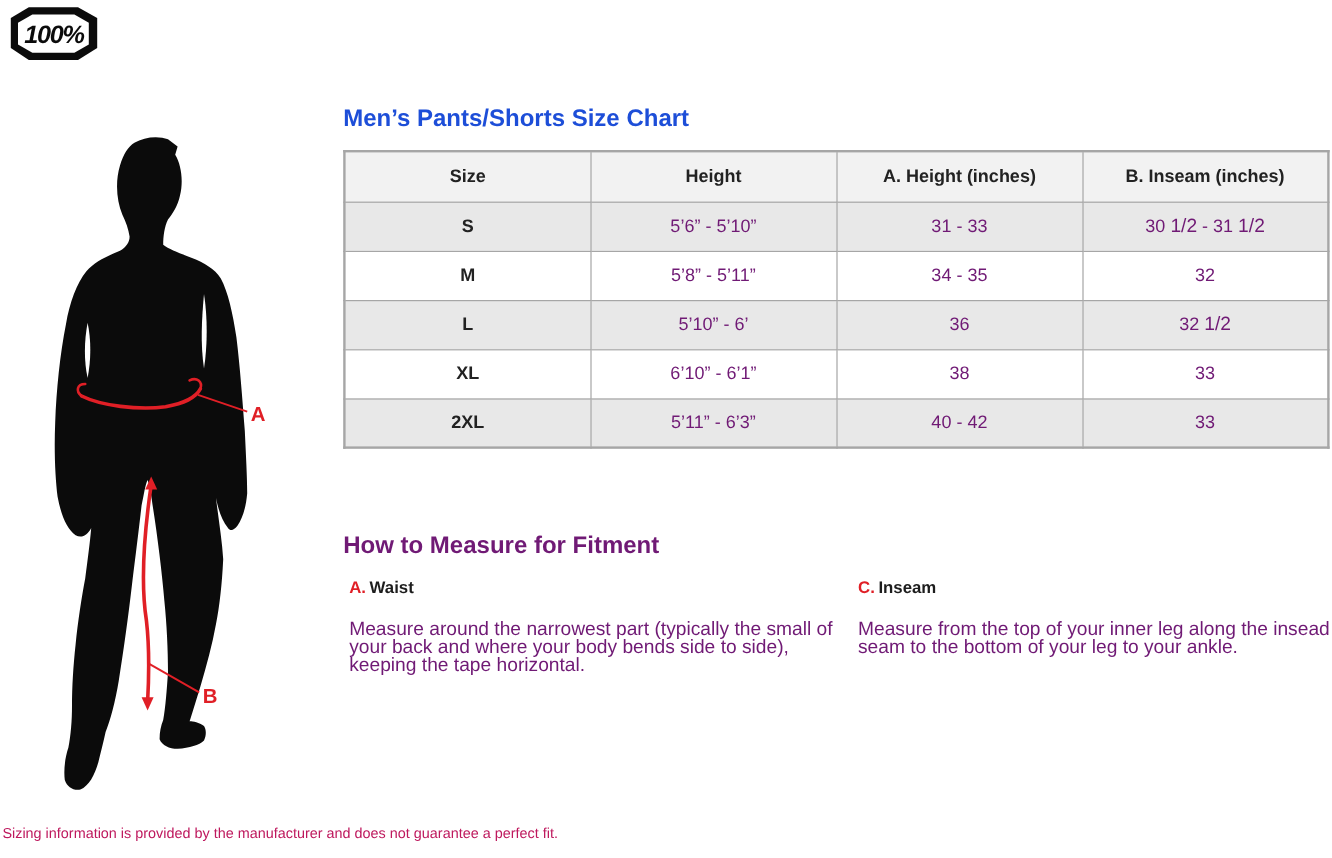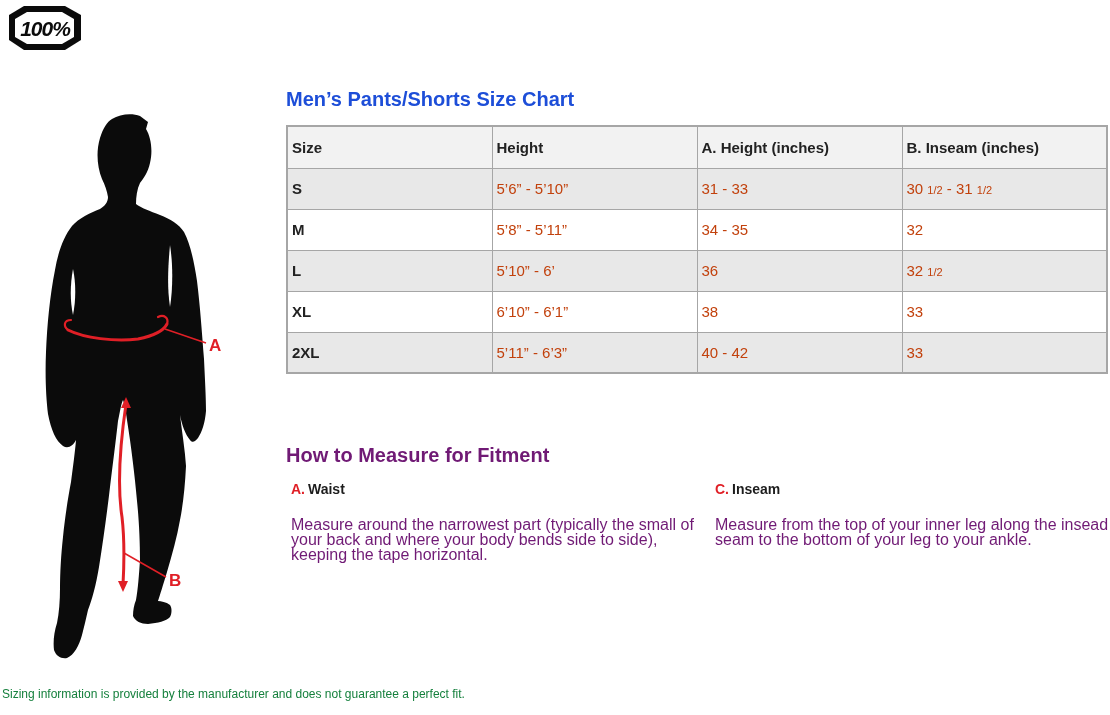--- a/index.html
+++ b/index.html
@@ -15,38 +15,38 @@
   
   .figure { position:absolute; left:20px; top:105px; width:230px; height:560px; }
 
   
   .content { position:absolute; left:286px; top:0; width:822px; }
   .chart-title { position:absolute; top:88px; left:0; font-size:20px; font-weight:bold; color:#1d4ed8; }
 
   table.size-table { position:absolute; top:125px; left:0; width:822px; table-layout:fixed;
     border-collapse:collapse; border:2px solid #a6a6a6; }
   .size-table th, .size-table td {
-    border:1px solid #a6a6a6; text-align:left; vertical-align:middle;
+    border:1px solid #a6a6a6; text-align:center; vertical-align:middle;
     font-size:15px; height:41px; padding:0 4px;
   }
   .size-table thead th { background:#f2f2f2; font-weight:bold; color:#222; height:42px; }
-  .size-table td { color:#c2410c; background:#ffffff; }
+  .size-table td { color:#701a75; background:#ffffff; }
   .size-table td.col-size { font-weight:bold; color:#222; }
   .size-table tr.alt td { background:#e8e8e8; }
-  .frac { font-size:11px; }
+  .frac { font-size:16px; }
 
   .measure-title { position:absolute; top:444px; left:0; font-size:20px; font-weight:bold; color:#701a75; }
   .measure-item { position:absolute; top:481px; width:404px; }
   .measure-item.left  { left:5px; }
   .measure-item.right { left:429px; }
   .measure-label { font-size:14px; font-weight:bold; color:#1d1d1d; margin-bottom:20px; }
   .measure-letter { color:#e01f26; margin-right:3px; }
   .measure-desc { font-size:16px; line-height:15px; color:#701a75; }
 
-  .footer { position:absolute; left:2px; top:687px; font-size:12px; line-height:14px; color:#15803d; }
+  .footer { position:absolute; left:2px; top:687px; font-size:12px; line-height:14px; color:#be185d; }
 </style>
 </head>
 <body>
 
 <div class="logo">
   <svg width="74" height="46" viewBox="0 0 74 46">
     <polygon points="16,1 57,1 73,10 73,35 57,45 16,45 1,35 1,10" fill="#0b0b0b"></polygon>
     <polygon points="19,7 54,7 66,14 66,32 54,39 19,39 7,32 7,14" fill="#ffffff"></polygon>
     <text x="37" y="31" text-anchor="middle" font-family="Liberation Sans, sans-serif" font-size="21" font-weight="bold" font-style="italic" letter-spacing="-1" fill="#0b0b0b">100%</text>
   </svg>

